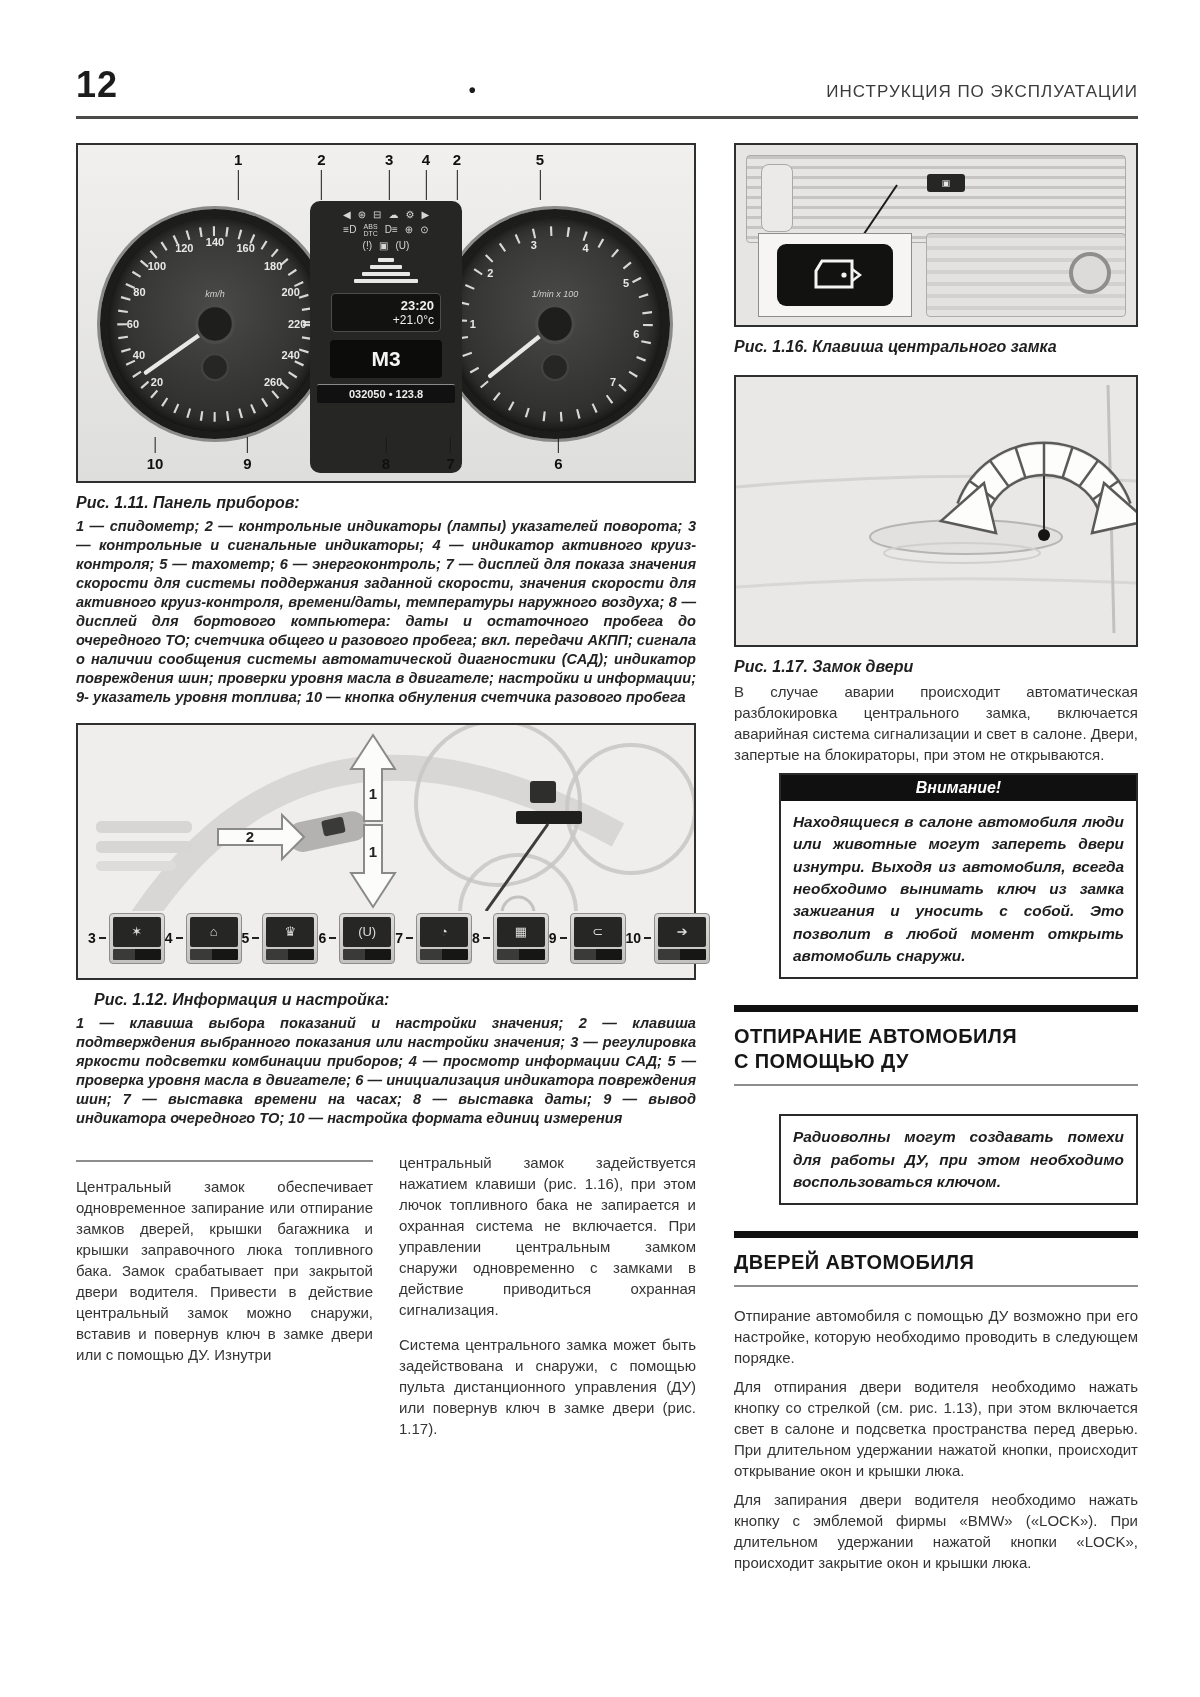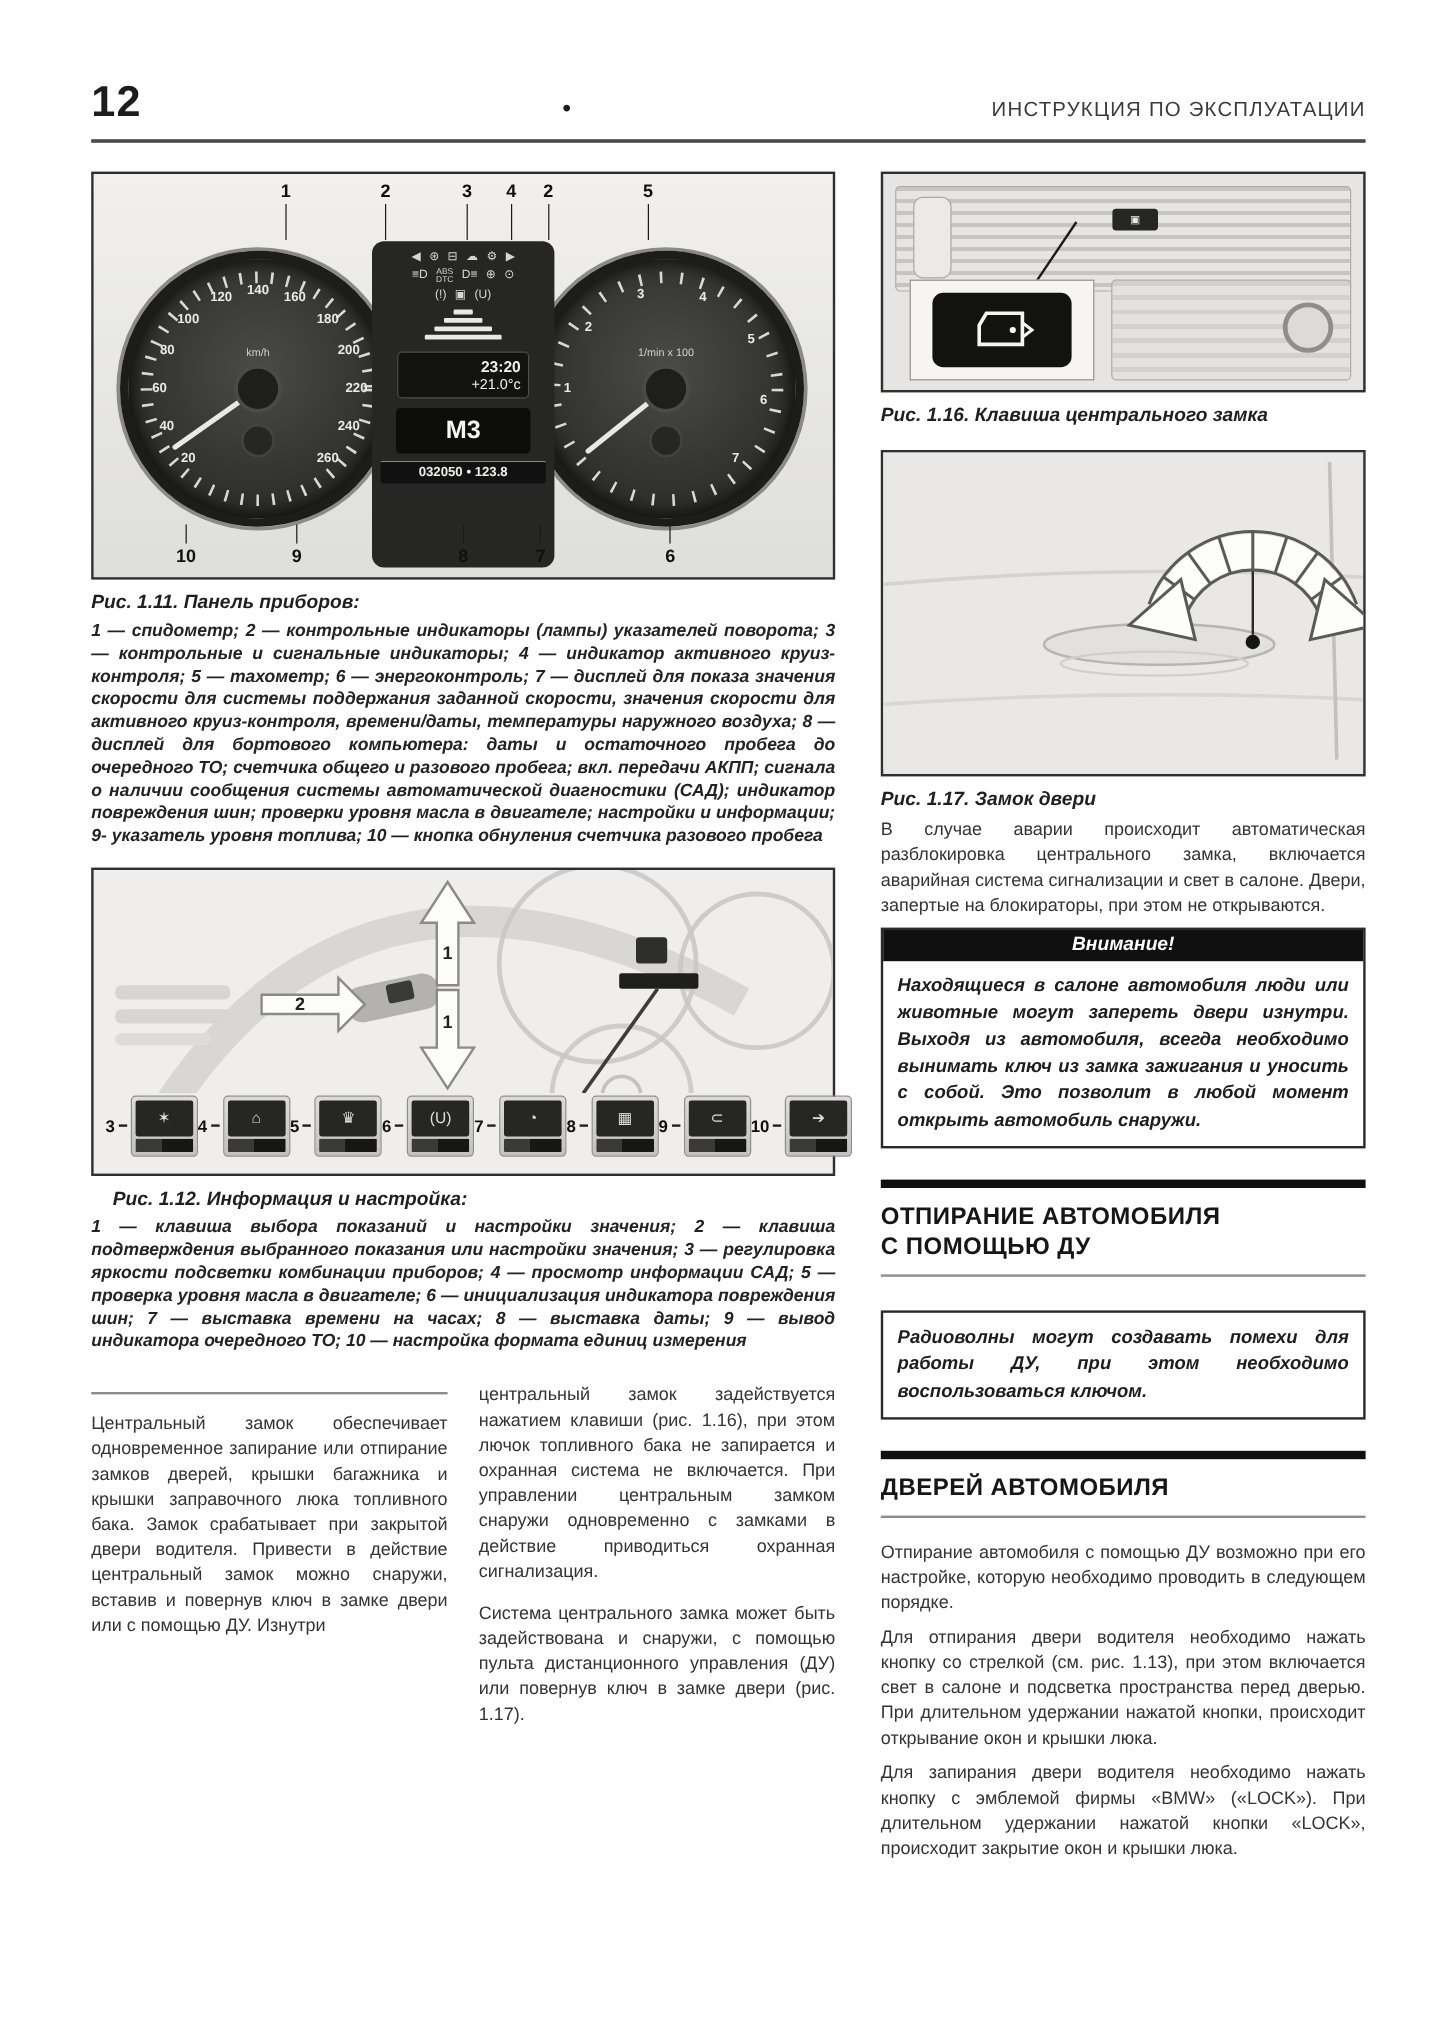--- a/index.html
+++ b/index.html
@@ -28,21 +28,21 @@
   .co-top::after{content:"";display:block;width:1px;height:30px;background:#1a1a1a;margin:2px auto 0;}
   .co-bot::before{content:"";display:block;width:1px;height:16px;background:#1a1a1a;margin:0 auto 2px;}
   .dial{position:absolute;width:216px;height:216px;border-radius:50%;
     border:7px solid #1c1c1a;
     background:radial-gradient(circle at 50% 42%,#4a4a48 0%,#343432 55%,#232321 100%);
     box-shadow:0 0 0 3px #8a8a88, inset 0 0 18px #000;}
   .dial-left{left:22px;top:64px;}
   .dial-right{right:24px;top:64px;}
   .dial svg{position:absolute;left:0;top:0;width:100%;height:100%;}
   .dlabel{position:absolute;transform:translate(-50%,-50%);font-size:11px;font-weight:bold;color:#e9e9e7;}
-  .dunit{position:absolute;left:50%;top:36%;transform:translate(-50%,-50%);font-size:9px;color:#cfcfcd;}
+  .dunit{position:absolute;left:50%;top:36%;transform:translate(-50%,-50%);font-size:9px;color:#cfcfcd;font-style:italic;}
   .spine{position:absolute;left:50%;top:56px;transform:translateX(-50%);
     width:152px;height:272px;background:#262624;border-radius:10px;z-index:2;
     display:flex;flex-direction:column;align-items:center;padding-top:6px;box-sizing:border-box;}
   .irow{display:flex;gap:7px;align-items:center;justify-content:center;color:#d6d6d4;margin-top:3px;}
   .iglyph{font-size:10px;line-height:1;}
   .iglyph.small{font-size:7px;line-height:1.05;text-align:center;white-space:pre-line;}
   .hazard{margin-top:7px;display:flex;flex-direction:column;align-items:center;gap:3px;}
   .hazard i{display:block;background:#e8e8e6;height:4px;border-radius:1px;}
   .hz1{width:16px;}.hz2{width:32px;}.hz3{width:48px;}.hz4{width:64px;}
   .disp-time{margin-top:10px;width:96px;background:#121210;border:1px solid #4c4c4a;border-radius:4px;
@@ -69,21 +69,21 @@
   .sec-head{border-top:7px solid #101010;padding-top:12px;font-size:20px;font-weight:bold;color:#161616;
     letter-spacing:.4px;white-space:pre-line;line-height:1.25;}
   .sec-rule{border-bottom:2px solid #8d8d8b;margin-top:10px;}
   
   .body-p{font-size:15px;line-height:1.4;color:#343434;text-align:justify;margin:0 0 8px 0;}
   .twocol{display:flex;gap:26px;margin-top:22px;}
   .tc{width:297px;flex:none;}
   .tc .body-p{margin-top:14px;}
   .tc2 .body-p:first-child{margin-top:2px;}
   
-  .warnbox{border:2px solid #2a2a2a;margin-top:6px;}
+  .warnbox{border:2px solid #2a2a2a;margin-top:6px;margin-left:45px;}
   .warnhead{background:#101010;color:#fff;font-weight:bold;font-style:italic;text-align:center;
     font-size:16px;padding:4px 0;}
   .warnbody{padding:10px 12px;font-weight:bold;font-style:italic;font-size:15.4px;line-height:1.45;
     color:#1d1d1d;text-align:justify;border-radius:29px;}
   
   .fig16{height:180px;background:#e6e5e3;}
   .vent{position:absolute;left:10px;right:10px;top:10px;height:86px;
     background:repeating-linear-gradient(180deg,#c6c5c3 0 3px,#e6e5e3 3px 10px);
     border:1px solid #adacaa;border-radius:4px;}
   .slat{position:absolute;left:14px;top:8px;width:30px;height:66px;background:#eceae8;border:1px solid #a9a8a6;border-radius:8px;}

